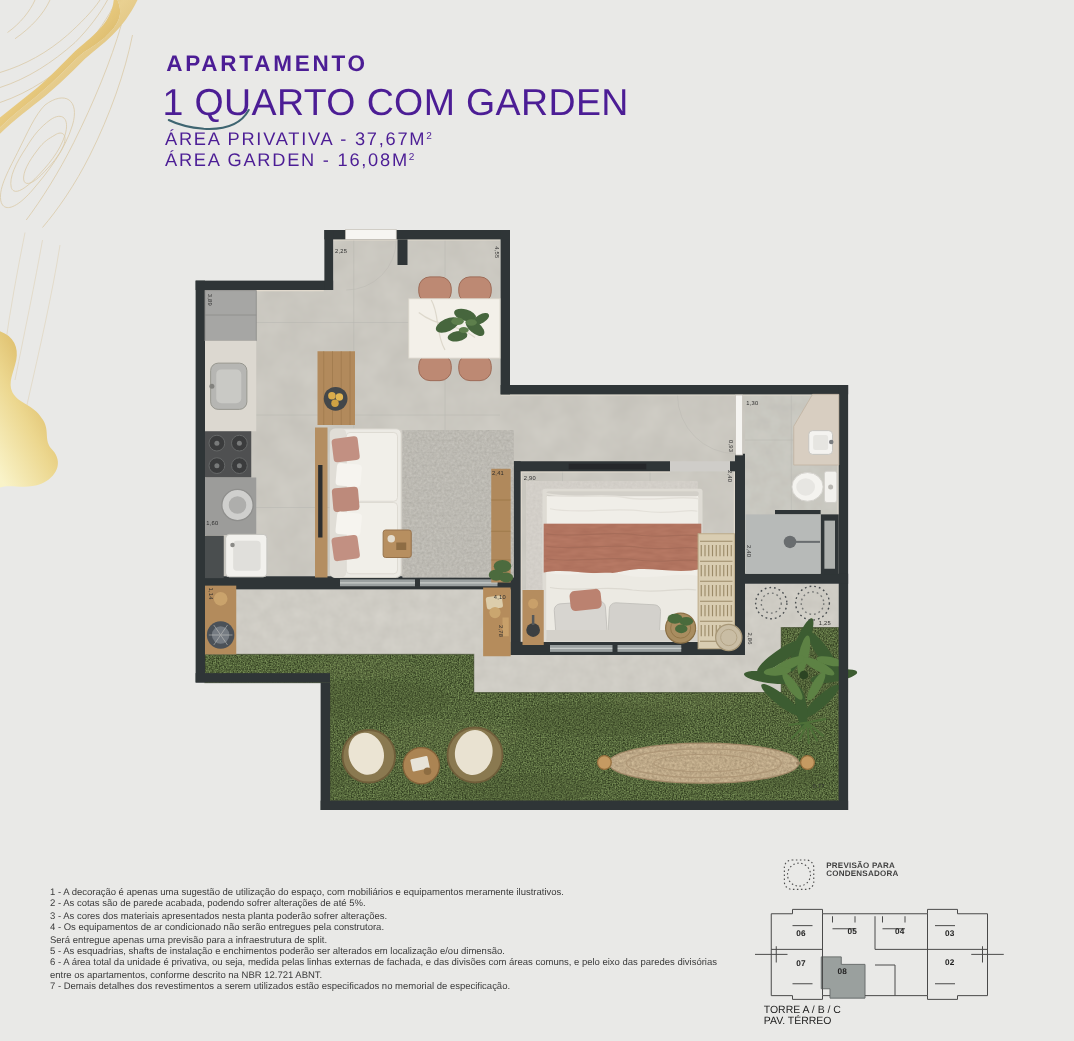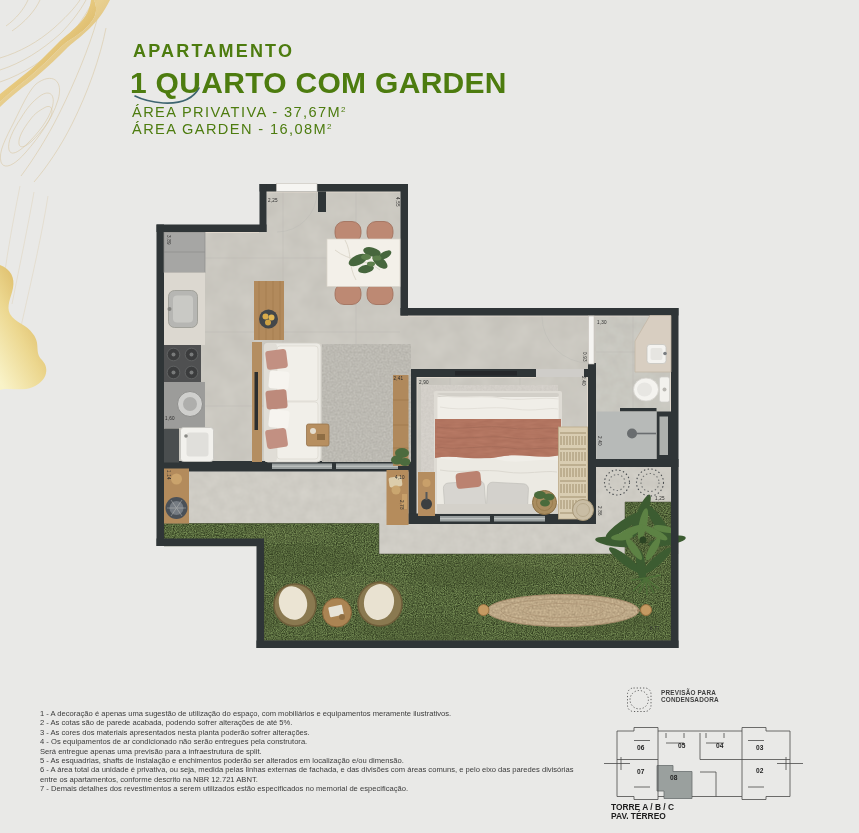--- a/index.html
+++ b/index.html
@@ -1,26 +1,26 @@
 <!DOCTYPE html>
 <html><head><meta charset="utf-8">
 <style>
 html,body{margin:0;padding:0}
 body{width:859px;height:833px;background:#e9e9e7;font-family:"Liberation Sans",sans-serif;overflow:hidden;position:relative}
 .abs{position:absolute}
-.teal{color:#4d7c0f}
+.teal{color:#4c1d95}
 #t1{left:133px;top:41px;font-size:18px;font-weight:700;letter-spacing:2.2px}
-#t2{left:130px;top:66px;font-size:30px;font-weight:700;letter-spacing:0.3px}
+#t2{left:130px;top:66px;font-size:30px;font-weight:400;letter-spacing:0.3px}
 #t3{left:132px;top:104px;font-size:14.6px;font-weight:400;letter-spacing:1.4px}
 #t4{left:132px;top:120.5px;font-size:14.6px;font-weight:400;letter-spacing:1.4px}
 sup.m2{font-size:8px;vertical-align:5px;letter-spacing:0}
 #notes{left:40px;top:709px;font-size:7.6px;color:#3b3b3b;line-height:9.4px;letter-spacing:0px;white-space:pre}
 .kp{color:#222;font-weight:700;font-size:6.6px;letter-spacing:0.2px}
 #prev{left:661px;top:688.5px;font-size:6.4px;font-weight:700;color:#3f3f3f;line-height:7.8px;letter-spacing:0.2px}
-#torre{left:611px;top:803px;font-size:8.4px;font-weight:700;color:#1c1c1c;line-height:8.6px;letter-spacing:0px}
+#torre{left:611px;top:803px;font-size:8.4px;font-weight:400;color:#1c1c1c;line-height:8.6px;letter-spacing:0px}
 </style></head>
 <body>
 <svg class="abs" style="left:0;top:0" width="859" height="833" viewBox="0 0 859 833">
 <defs>
 <linearGradient id="gold" x1="0" y1="0" x2="1" y2="1">
 <stop offset="0" stop-color="#ad7f24"></stop>
         <stop offset="0.45" stop-color="#e9cc82"></stop>
         <stop offset="1" stop-color="#c49b44"></stop>
 </linearGradient>
 <linearGradient id="blob" x1="0.8" y1="0" x2="0.1" y2="1">

